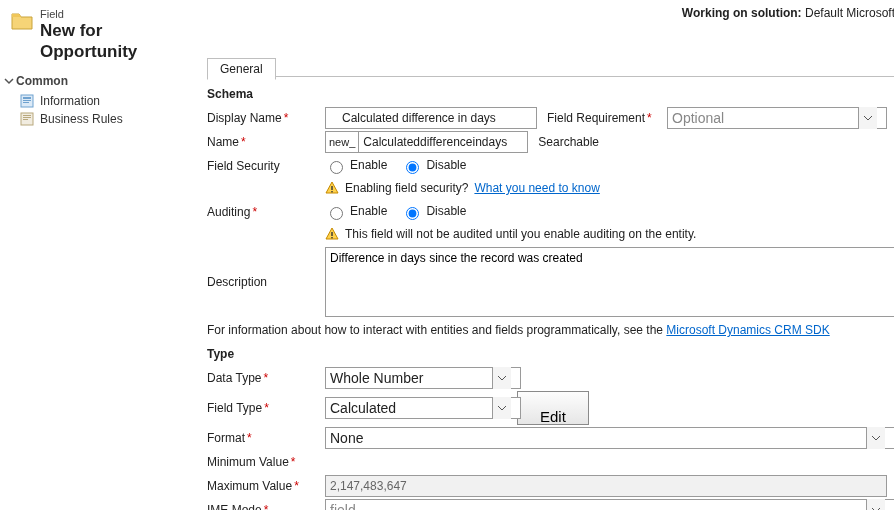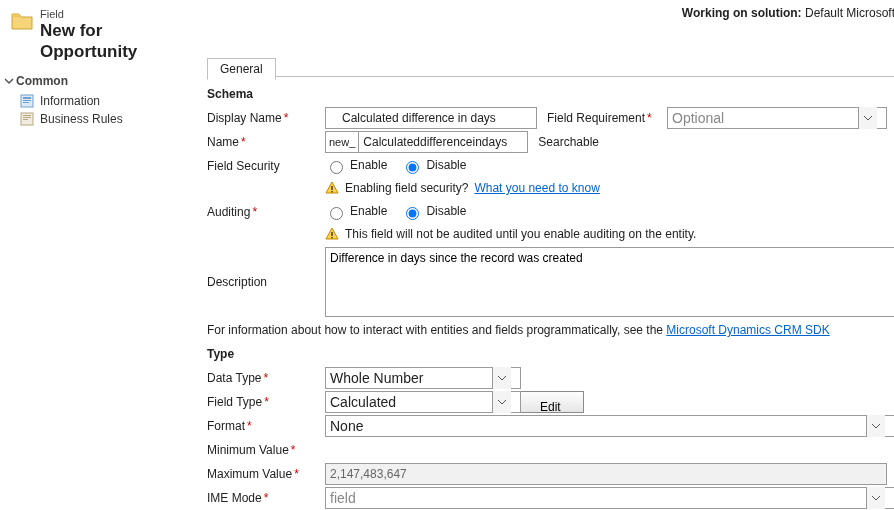--- a/index.html
+++ b/index.html
@@ -29,21 +29,21 @@
   .sel-wrap{position:relative;display:inline-block}
   .sel-wrap .chev{position:absolute;right:0;top:0;width:18px;height:100%;border-left:1px solid #9a9a9a;display:flex;align-items:center;justify-content:center;pointer-events:none;background:#f4f4f4}
   .selbox{border:1px solid #9a9a9a;height:20px;display:flex;align-items:center;padding:0 4px;font-size:14px;background:#fff}
   .radio-pair{display:flex;align-items:center;gap:14px}
   .radio-pair label{display:flex;gap:4px;cursor:pointer}
   .warn-line{display:flex;align-items:flex-end;gap:6px;margin:4px 0 6px 118px;font-size:12px}
   .warn-ico{width:14px;height:14px;flex:none}
   a.inline{color:#0066cc;text-decoration:underline;cursor:pointer}
   .desc-area{border:1px solid #9a9a9a;width:560px;height:62px;padding:3px 4px;font-family:inherit;font-size:12px;resize:none}
   .info-line{margin:6px 0 4px 0;font-size:12px}
-  .btn{height:22px;border:1px solid #8a8a8a;background:linear-gradient(#fdfdfd,#e6e6e6);padding:8px 22px;font-family:inherit;font-size:12px;cursor:pointer}
+  .btn{height:22px;border:1px solid #8a8a8a;background:linear-gradient(#fdfdfd,#e6e6e6);padding:16px 22px;font-family:inherit;font-size:15px;cursor:pointer}
   .name-prefix{border:1px solid #9a9a9a;border-right:none;height:18px;padding:1px 3px;font-size:11px;background:#fff;display:inline-flex;align-items:center}
   .chev svg{width:10px;height:10px}
   .wide-sel{width:560px;justify-content:space-between}
 </style>
 </head>
 <body>
 
 <div class="root">
 
   <div class="left-col">

